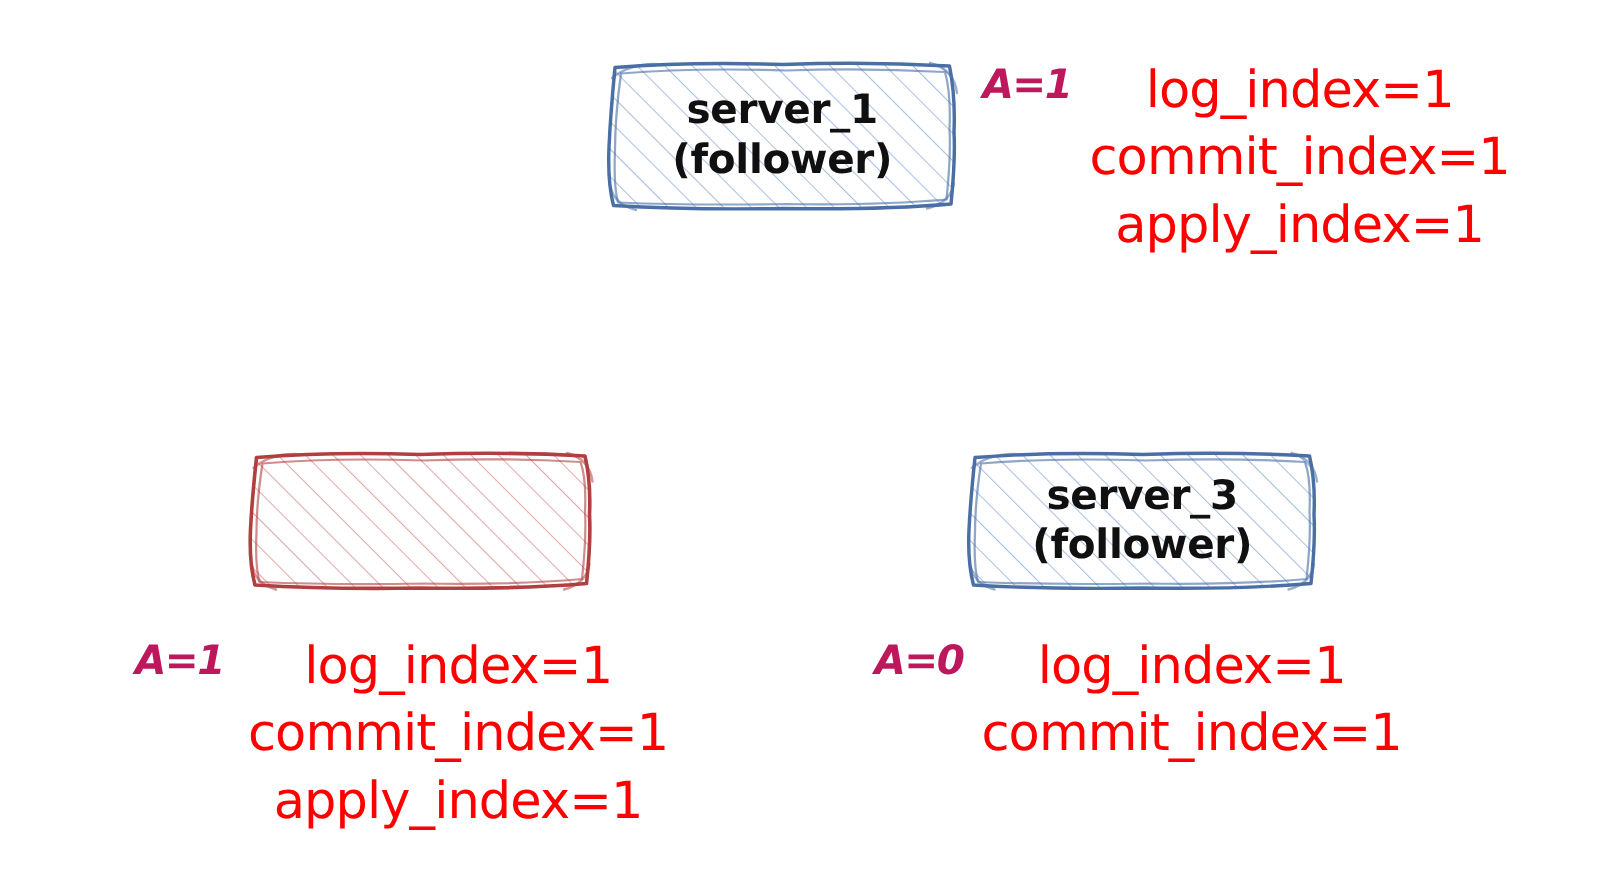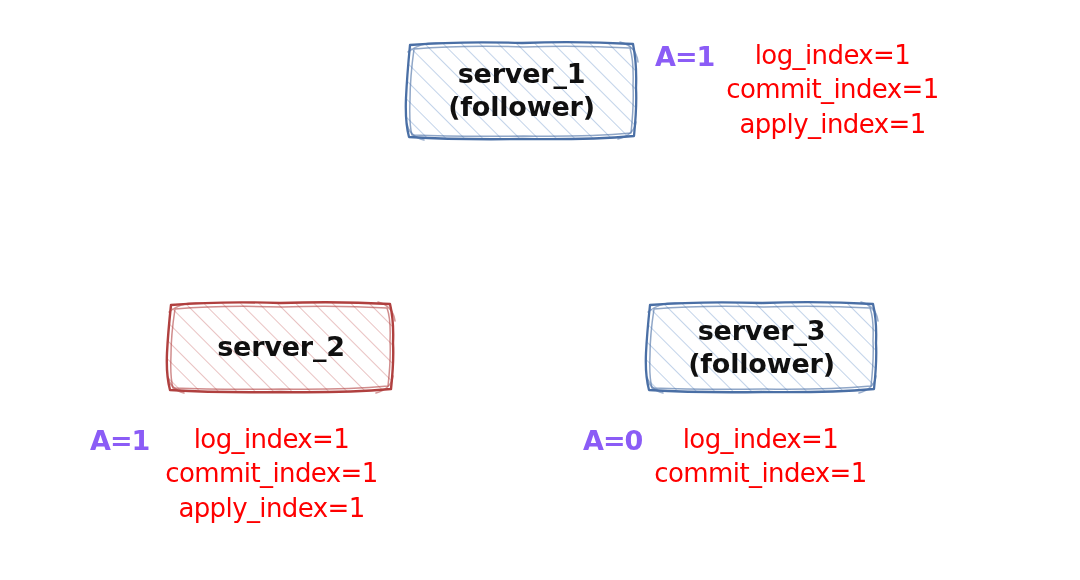--- a/index.html
+++ b/index.html
@@ -54,36 +54,37 @@
   .node-label span { display: block; white-space: nowrap; }
 
   
   .annot {
     position: absolute;
     display: flex;
     align-items: flex-start;
     white-space: nowrap;
   }
   .annot-a {
-    color: #8b5cf6;
+    color: #be185d;
     font-family: "DejaVu Sans", sans-serif;
     font-weight: bold;
+    font-style: italic;
     font-size: 27px;
     line-height: 1.30;
     letter-spacing: -1px;
     padding-top: 1px;
   }
   .annot-lines {
     display: flex;
     flex-direction: column;
     align-items: center;
     color: #fe0000;
     font-family: "DejaVu Sans", sans-serif;
     font-weight: normal;
-    font-size: 26px;
+    font-size: 34px;
     line-height: 1.32;
     letter-spacing: -0.6px;
   }
   .annot-lines span { display: block; white-space: nowrap; }
 </style>
 </head>
 <body>
 
 <div id="canvas">
 
@@ -133,21 +134,20 @@
       <path d="M11,8 Q8,36 7,56 Q6,78 10,93 Q58,96 120,95 Q184,96 231,92
                Q234,64 233,46 Q234,24 230,7 Q178,4 120,6 Q60,4 11,8 Z" fill="none" stroke="#b0403f" stroke-width="2.4" stroke-linecap="round" stroke-linejoin="round"></path>
       <path d="M15,12 Q11,38 11,58 Q10,80 13,91 Q62,93 122,92 Q182,93 228,89
                Q231,62 230,44 Q231,22 227,11 Q176,8 122,10 Q62,8 15,12" fill="none" stroke="#b0403f" stroke-width="1.5" opacity="0.6" stroke-linecap="round" stroke-linejoin="round"></path>
       <path d="M9,15 Q22,4 42,6" fill="none" stroke="#b0403f" stroke-width="1.6" opacity="0.55" stroke-linecap="round"></path>
       <path d="M218,5 Q233,9 235,24" fill="none" stroke="#b0403f" stroke-width="1.6" opacity="0.55" stroke-linecap="round"></path>
       <path d="M233,79 Q231,92 216,96" fill="none" stroke="#b0403f" stroke-width="1.6" opacity="0.55" stroke-linecap="round"></path>
       <path d="M24,96 Q10,92 8,80" fill="none" stroke="#b0403f" stroke-width="1.6" opacity="0.55" stroke-linecap="round"></path>
     </svg>
     <div class="node-label">
-      <span>server_2</span>
     </div>
   </div>
 
   <div class="node" style="left:638px; top:297px; width:247px; height:101px;">
     <svg class="node-svg" width="247" height="101" viewBox="0 0 247 101">
       <defs>
         <pattern id="hatch-blue-3" width="13" height="13" patternUnits="userSpaceOnUse" patternTransform="rotate(-45)">
           <line x1="0" y1="0" x2="0" y2="13" stroke="#a8c0e0" stroke-width="1.4"></line>
         </pattern>
         <clipPath id="clip-n3">

